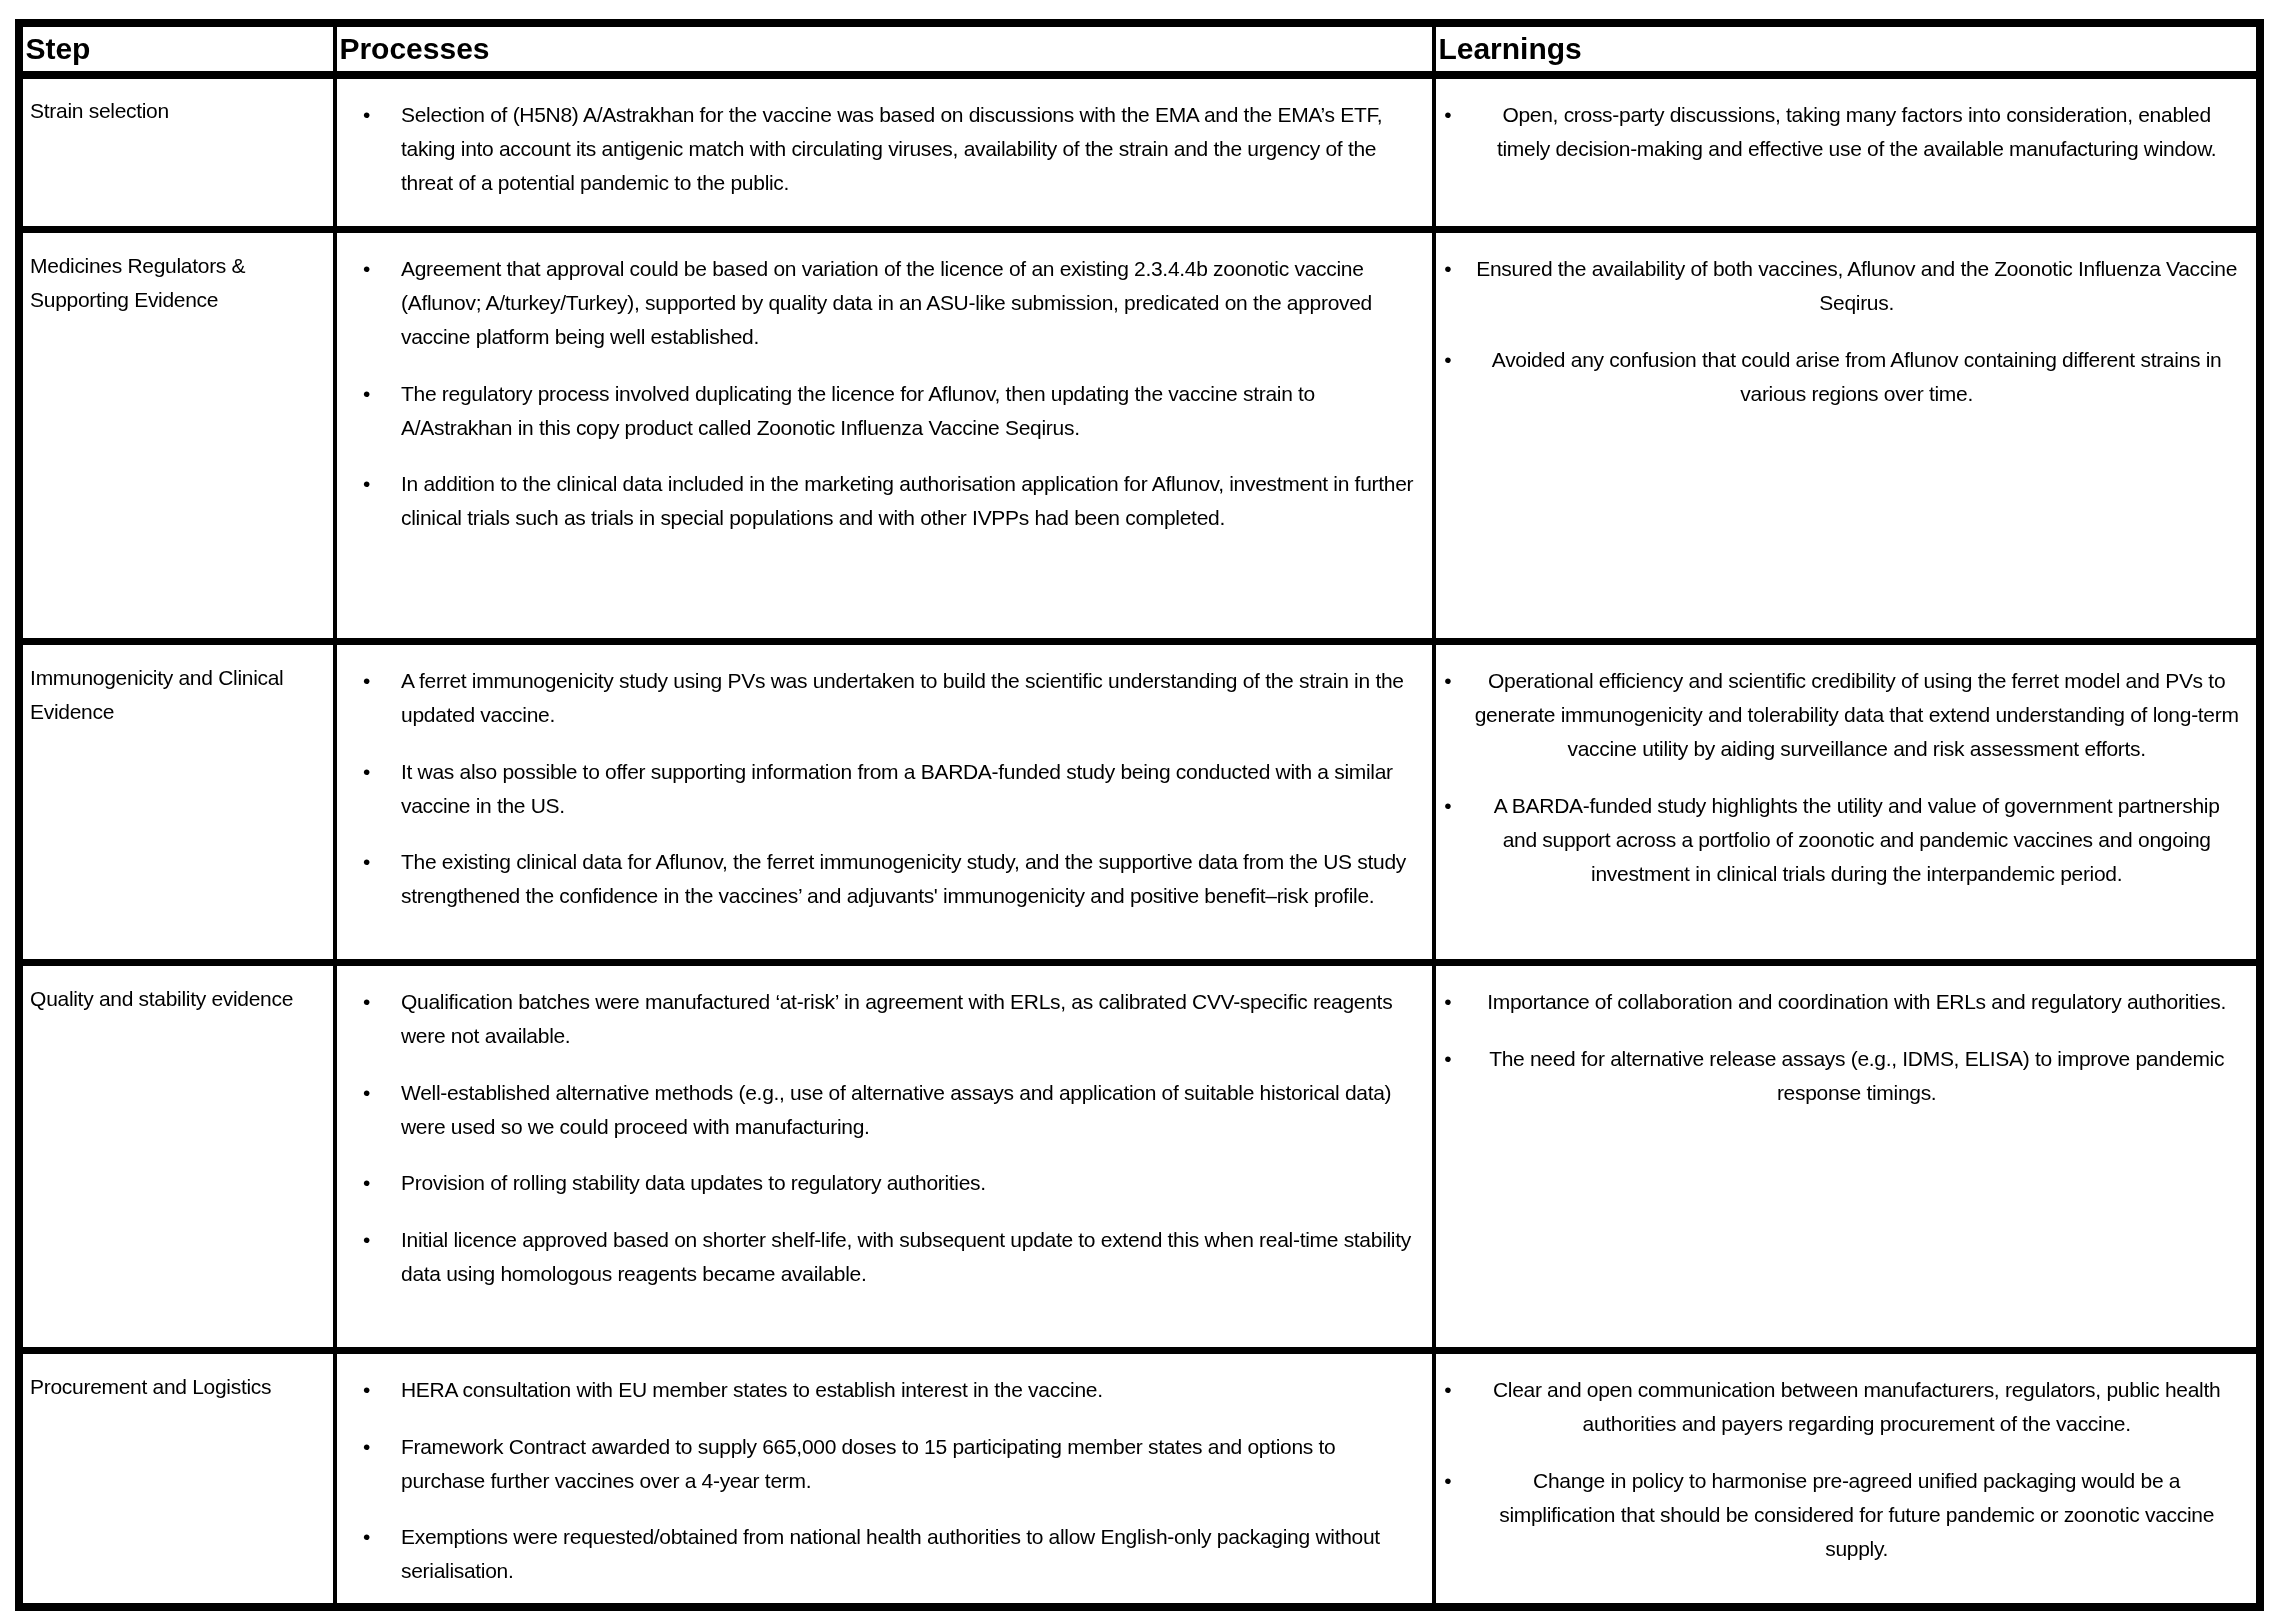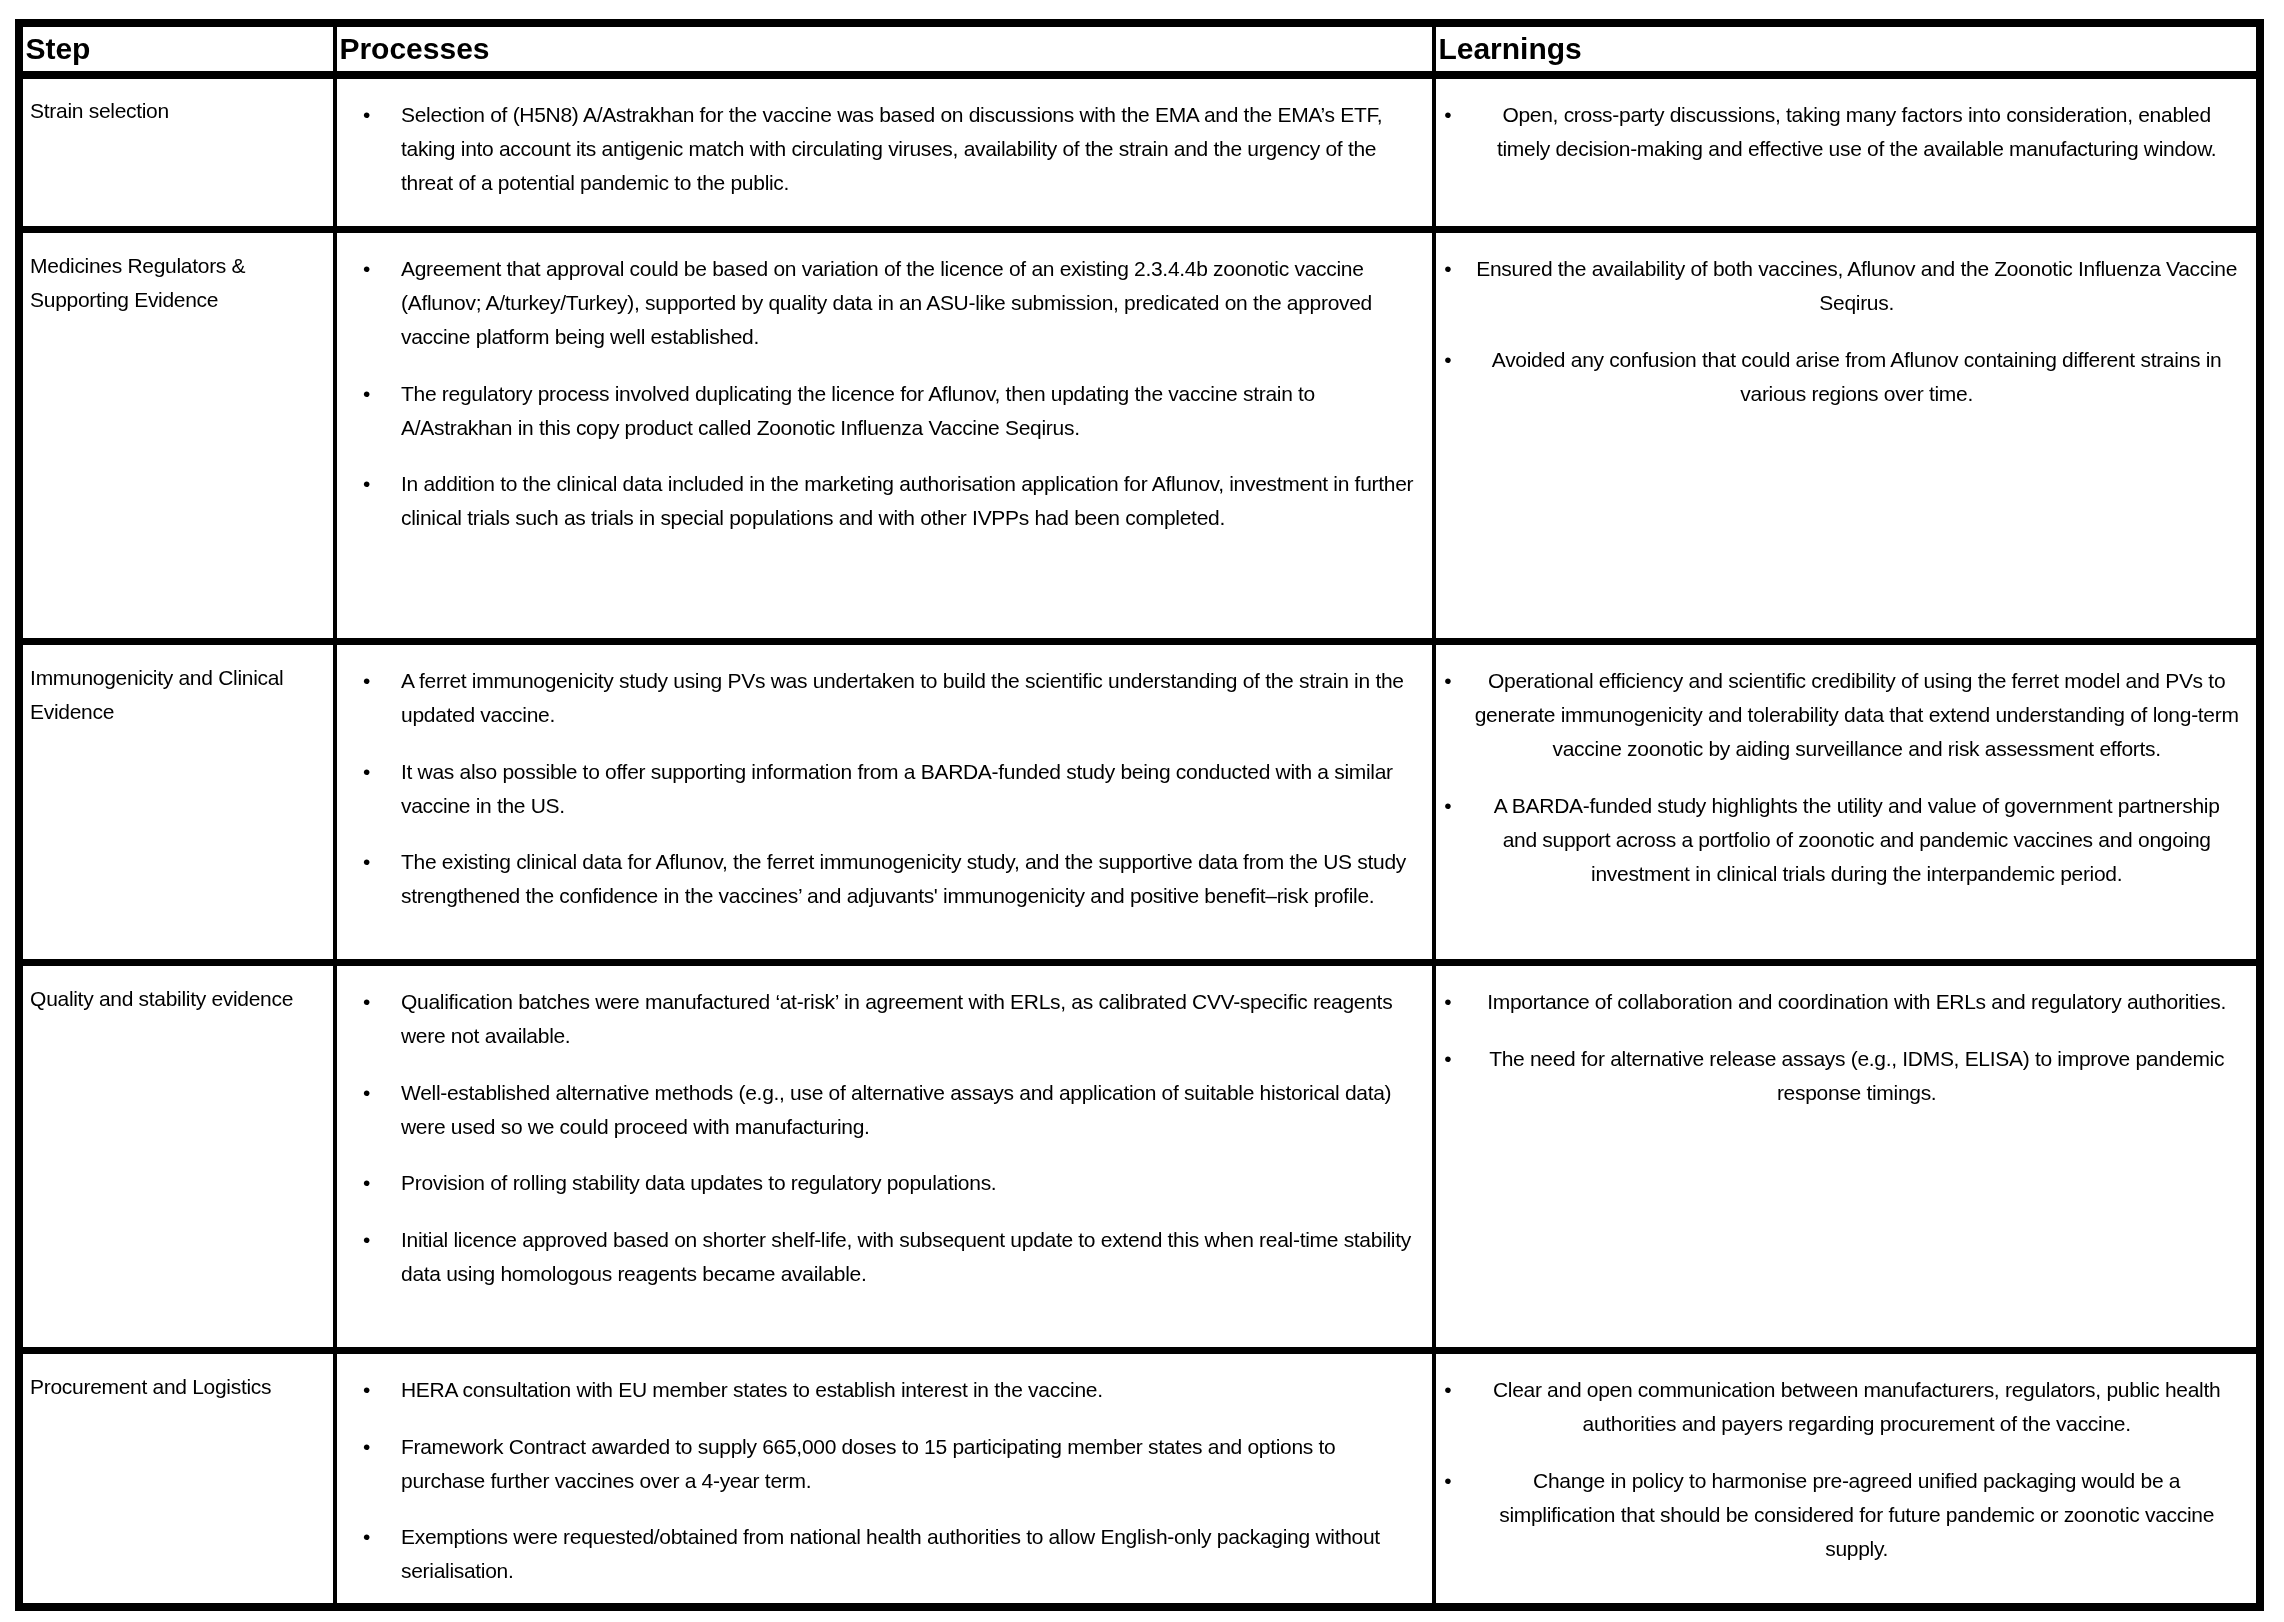--- a/index.html
+++ b/index.html
@@ -136,33 +136,33 @@
       <td class="step">Immunogenicity and Clinical Evidence</td>
       <td class="proc">
         <ul class="bullets">
           <li>A ferret immunogenicity study using PVs was undertaken to build the scientific understanding of the strain in the updated vaccine.</li>
           <li>It was also possible to offer supporting information from a BARDA-funded study being conducted with a similar vaccine in the US.</li>
           <li>The existing clinical data for Aflunov, the ferret immunogenicity study, and the supportive data from the US study strengthened the confidence in the vaccines’ and adjuvants' immunogenicity and positive benefit–risk profile.</li>
         </ul>
       </td>
       <td class="learn">
         <ul class="bullets">
-          <li>Operational efficiency and scientific credibility of using the ferret model and PVs to generate immunogenicity and tolerability data that extend understanding of long-term vaccine zoonotic by aiding surveillance and risk assessment efforts.</li>
+          <li>Operational efficiency and scientific credibility of using the ferret model and PVs to generate immunogenicity and tolerability data that extend understanding of long-term vaccine utility by aiding surveillance and risk assessment efforts.</li>
           <li>A BARDA-funded study highlights the utility and value of government partnership and support across a portfolio of zoonotic and pandemic vaccines and ongoing investment in clinical trials during the interpandemic period.</li>
         </ul>
       </td>
     </tr>
 
     <tr class="h-r3">
       <td class="step">Quality and stability evidence</td>
       <td class="proc">
         <ul class="bullets">
           <li>Qualification batches were manufactured ‘at-risk’ in agreement with ERLs, as calibrated CVV-specific reagents were not available.</li>
           <li>Well-established alternative methods (e.g., use of alternative assays and application of suitable historical data) were used so we could proceed with manufacturing.</li>
-          <li>Provision of rolling stability data updates to regulatory populations.</li>
+          <li>Provision of rolling stability data updates to regulatory authorities.</li>
           <li>Initial licence approved based on shorter shelf-life, with subsequent update to extend this when real-time stability data using homologous reagents became available.</li>
         </ul>
       </td>
       <td class="learn">
         <ul class="bullets">
           <li>Importance of collaboration and coordination with ERLs and regulatory authorities.</li>
           <li>The need for alternative release assays (e.g., IDMS, ELISA) to improve pandemic response timings.</li>
         </ul>
       </td>
     </tr>

